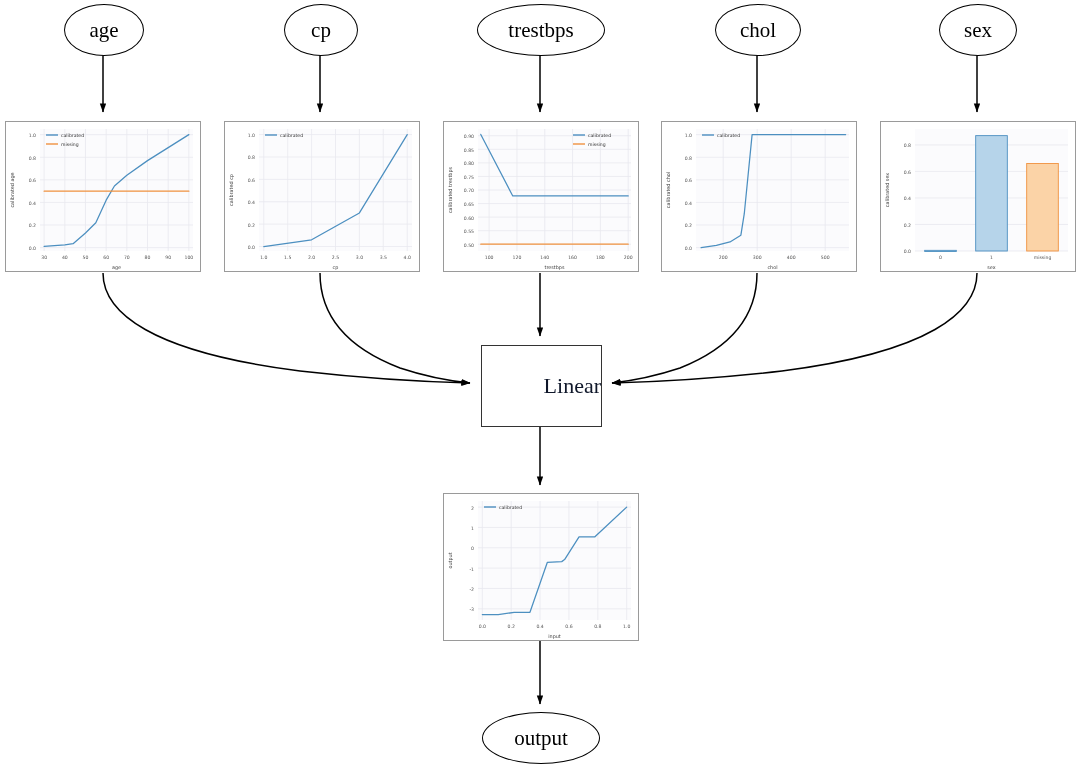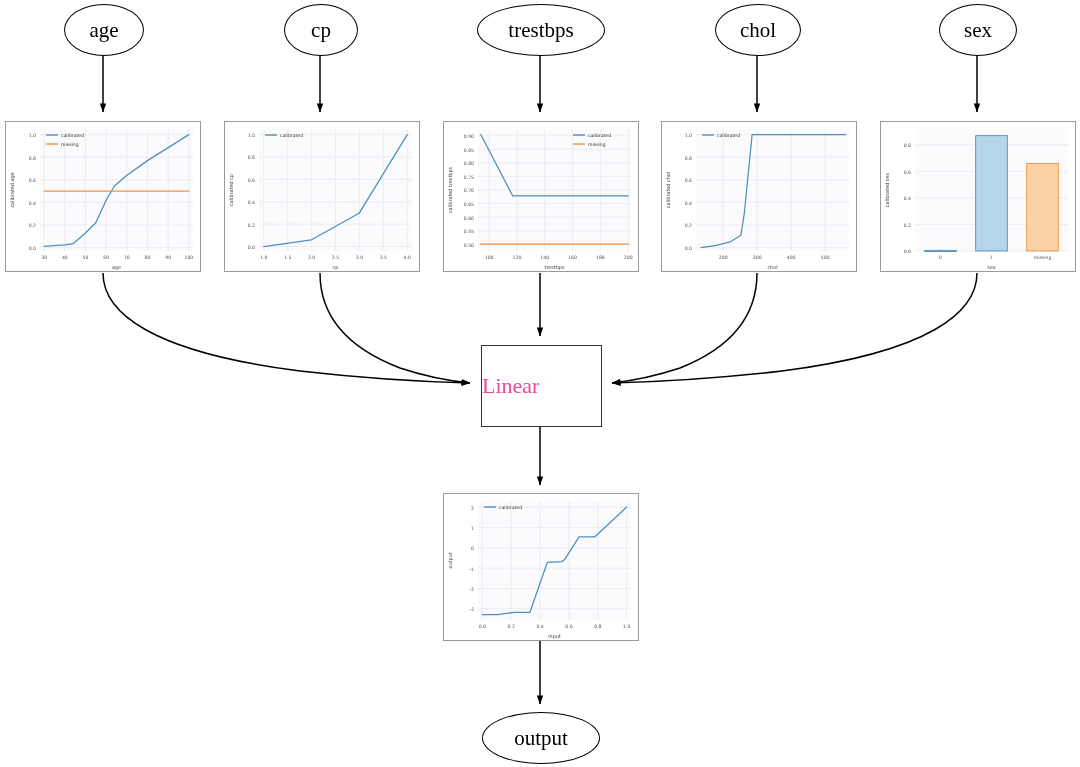--- a/index.html
+++ b/index.html
@@ -3,22 +3,22 @@
 <meta charset="utf-8">
 <style>
   html,body{margin:0;padding:0;background:#ffffff;}
   body{width:1080px;height:767px;position:relative;
        font-family:"Liberation Serif", serif;overflow:hidden;}
   #canvas{position:absolute;left:0;top:0;width:1080px;height:767px;}
   .node-ellipse{position:absolute;border:1.3px solid #000;border-radius:50%;
      background:#fff;display:flex;align-items:center;justify-content:center;
      font-family:"Liberation Serif", serif;color:#000;}
   .node-box{position:absolute;border:1.3px solid #333;background:#fff;
-     display:flex;align-items:center;justify-content:flex-start;
-     font-family:"Liberation Serif", serif;color:#ec4899;}
+     display:flex;align-items:center;justify-content:flex-end;
+     font-family:"Liberation Serif", serif;color:#0f172a;}
   .plotcard{position:absolute;background:#fff;border:1.4px solid #9a9a9a;
      box-sizing:border-box;}
   .plotsvg{display:block;width:100%;height:100%;}
   .edgelayer{position:absolute;left:0;top:0;width:1080px;height:767px;
      pointer-events:none;}
 </style>
 </head>
 <body>
 
 <div id="canvas">

